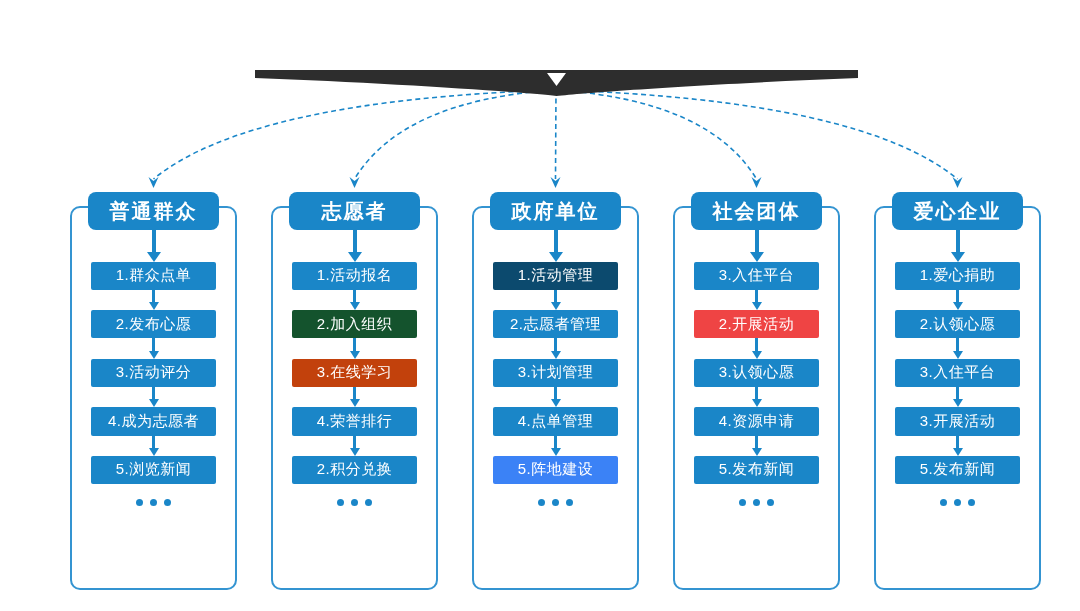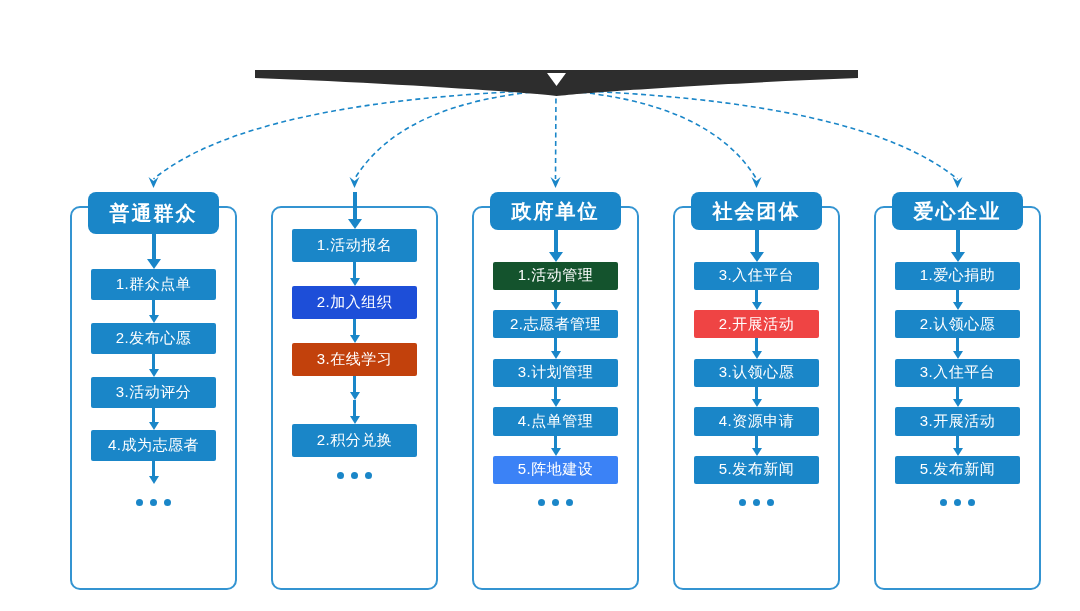--- a/index.html
+++ b/index.html
@@ -97,66 +97,69 @@
         <div class="step" style="background:#1a86c8">3.活动评分</div>
         <div class="arrow small">
           <div class="stem" style="background:#1a86c8"></div>
           <div class="head" style="border-top-color:#1a86c8"></div>
         </div>
         <div class="step" style="background:#1a86c8">4.成为志愿者</div>
         <div class="arrow small">
           <div class="stem" style="background:#1a86c8"></div>
           <div class="head" style="border-top-color:#1a86c8"></div>
         </div>
-        <div class="dots" title="">
-          <i style="background:#1a86c8"></i>
-          <i style="background:#1a86c8"></i>
-          <i style="background:#1a86c8"></i>
-        </div>
-      </div>
-      <div class="col">
-        <div class="outline" style="border-color:#3494d1"></div>
+        <div class="step" style="background:#1a86c8">5.浏览新闻</div>
+        <div class="dots" title="">
+          <i style="background:#1a86c8"></i>
+          <i style="background:#1a86c8"></i>
+          <i style="background:#1a86c8"></i>
+        </div>
+      </div>
+      <div class="col">
+        <div class="outline" style="border-color:#3494d1"></div>
+        <div class="col-header" style="background:#1a86c8">志愿者</div>
         <div class="arrow big">
           <div class="stem" style="background:#1a86c8"></div>
           <div class="head" style="border-top-color:#1a86c8"></div>
         </div>
         <div class="step" style="background:#1a86c8">1.活动报名</div>
         <div class="arrow small">
           <div class="stem" style="background:#1a86c8"></div>
           <div class="head" style="border-top-color:#1a86c8"></div>
         </div>
-        <div class="step" style="background:#1d4ed8">2.加入组织</div>
+        <div class="step" style="background:#14532d">2.加入组织</div>
         <div class="arrow small">
           <div class="stem" style="background:#1a86c8"></div>
           <div class="head" style="border-top-color:#1a86c8"></div>
         </div>
         <div class="step" style="background:#c2410c">3.在线学习</div>
         <div class="arrow small">
           <div class="stem" style="background:#1a86c8"></div>
           <div class="head" style="border-top-color:#1a86c8"></div>
         </div>
+        <div class="step" style="background:#1a86c8">4.荣誉排行</div>
         <div class="arrow small">
           <div class="stem" style="background:#1a86c8"></div>
           <div class="head" style="border-top-color:#1a86c8"></div>
         </div>
         <div class="step" style="background:#1a86c8">2.积分兑换</div>
         <div class="dots" title="">
           <i style="background:#1a86c8"></i>
           <i style="background:#1a86c8"></i>
           <i style="background:#1a86c8"></i>
         </div>
       </div>
       <div class="col">
         <div class="outline" style="border-color:#3494d1"></div>
         <div class="col-header" style="background:#1a86c8">政府单位</div>
         <div class="arrow big">
           <div class="stem" style="background:#1a86c8"></div>
           <div class="head" style="border-top-color:#1a86c8"></div>
         </div>
-        <div class="step" style="background:#14532d">1.活动管理</div>
+        <div class="step" style="background:#0c4a6e">1.活动管理</div>
         <div class="arrow small">
           <div class="stem" style="background:#1a86c8"></div>
           <div class="head" style="border-top-color:#1a86c8"></div>
         </div>
         <div class="step" style="background:#1a86c8">2.志愿者管理</div>
         <div class="arrow small">
           <div class="stem" style="background:#1a86c8"></div>
           <div class="head" style="border-top-color:#1a86c8"></div>
         </div>
         <div class="step" style="background:#1a86c8">3.计划管理</div>

